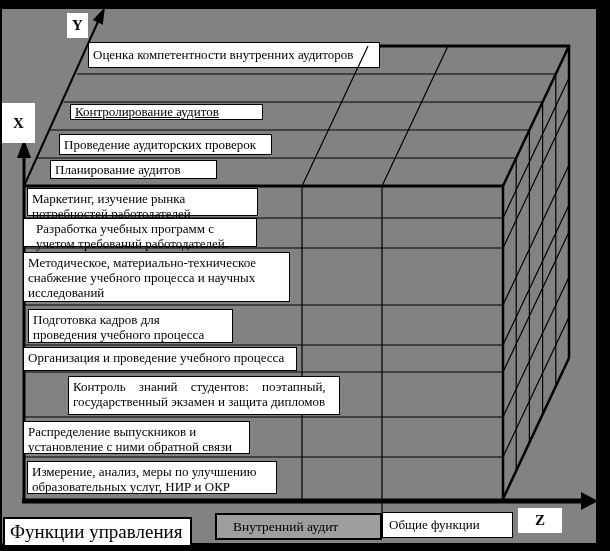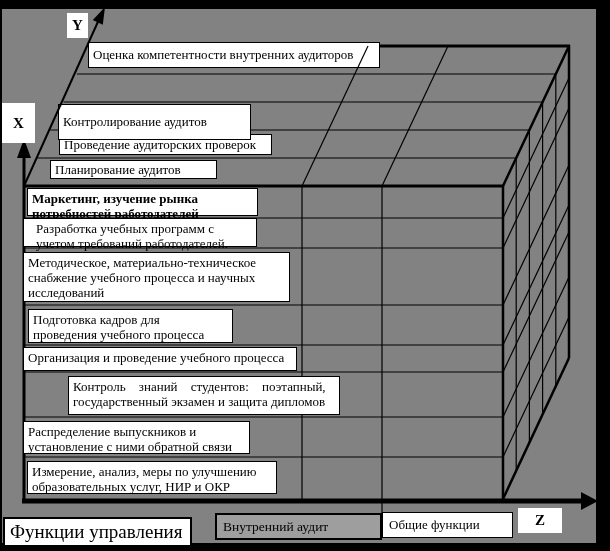--- a/index.html
+++ b/index.html
@@ -26,39 +26,39 @@
     font-size:15px;font-weight:bold;display:flex;align-items:center;justify-content:center;white-space:nowrap;}
 
   .letter{font-size:15px;font-weight:bold;display:flex;align-items:center;justify-content:center;}
   .y-letter{left:67px;top:13px;width:21px;height:25px;}
   .x-letter{left:2px;top:103px;width:33px;height:40px;}
   .z-letter{left:518px;top:508px;width:44px;height:25px;}
 
   .yitem{font-size:13px;display:flex;align-items:center;padding-left:4px;white-space:nowrap;}
   .yi-0{left:50px;top:160px;width:167px;height:19px;}
   .yi-1{left:59px;top:134px;width:213px;height:21px;}
-  .yi-2{left:58px;top:104px;width:193px;height:36px;}
+  .yi-2{left:70px;top:104px;width:193px;height:16px;text-decoration:underline;}
   .yi-3{left:85px;top:77px;width:255px;height:21px;}
   .yi-4{left:88px;top:42px;width:292px;height:26px;}
 
   .xrow{font-size:13px;line-height:15px;padding:2px 3px 0 4px;white-space:nowrap;}
-  .row-0{left:27px;top:188px;width:231px;height:28px;font-weight:bold;}
+  .row-0{left:27px;top:188px;width:231px;height:28px;}
   .row-1{left:23px;top:218px;width:234px;height:29px;padding-left:12px;}
   .row-2{left:23px;top:252px;width:267px;height:50px;}
   .row-3{left:28px;top:309px;width:205px;height:34px;}
   .row-4{left:23px;top:347px;width:274px;height:24px;}
   .row-5{left:23px;top:376px;width:272px;height:39px;margin-left:45px;}
   .row-6{left:23px;top:421px;width:227px;height:33px;}
   .row-7{left:27px;top:461px;width:250px;height:33px;}
   .jline{word-spacing:10px;}
 
   .func-box{left:3px;top:517px;width:189px;height:30px;border:2px solid #000;
     font-size:19px;font-weight:normal;display:flex;align-items:center;padding-left:5px;white-space:nowrap;}
   .vnutr-box{left:215px;top:513px;width:167px;height:27px;background:#9e9e9e;border:2px solid #000;
-    font-size:13.5px;display:flex;align-items:center;padding-left:6px;white-space:nowrap;}
+    font-size:13.5px;display:flex;align-items:center;padding-left:16px;white-space:nowrap;}
   .obshie-box{left:382px;top:512px;width:131px;height:26px;border:1.5px solid #000;
     font-size:13px;display:flex;align-items:center;padding-left:6px;white-space:nowrap;}
 </style>
 </head>
 <body>
 
 <div class="stage">
 
   <div class="frame frame-top"></div>
   <div class="frame frame-bottom"></div>

